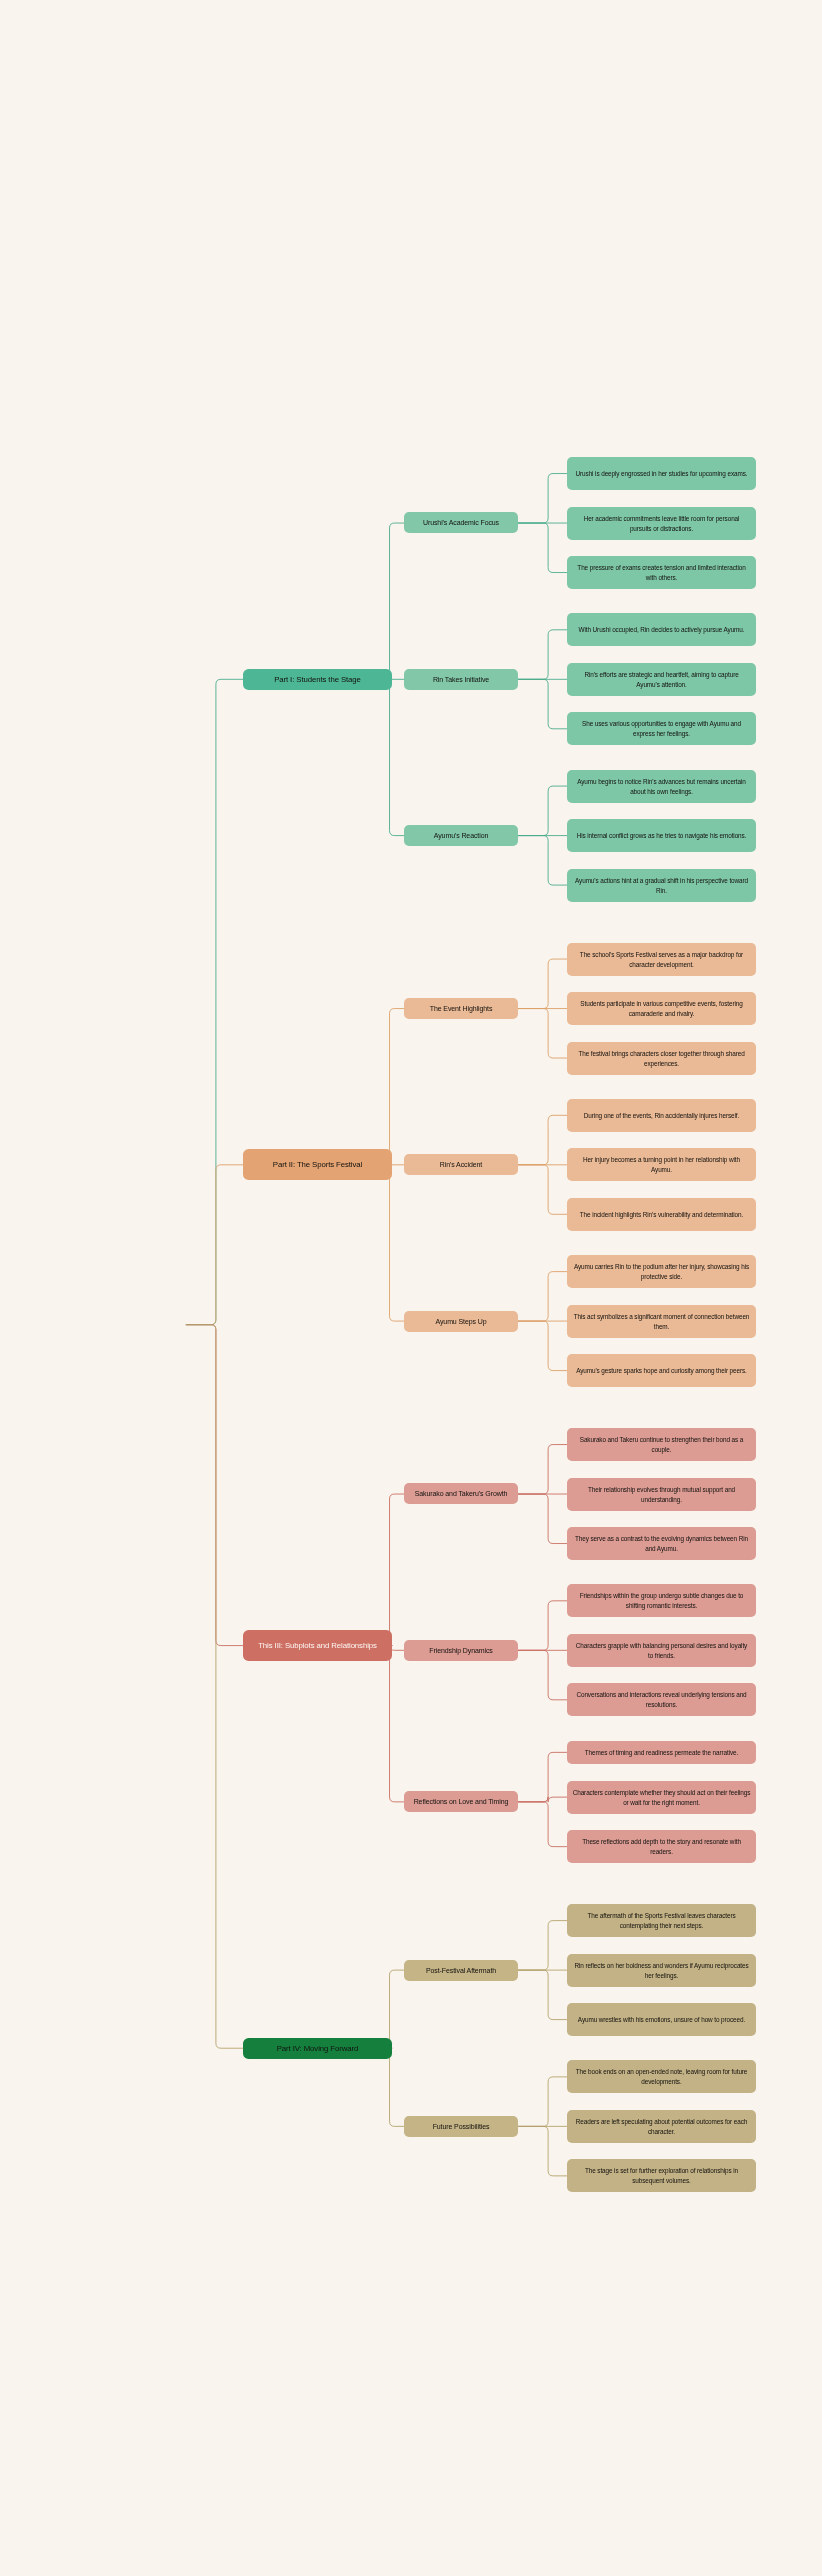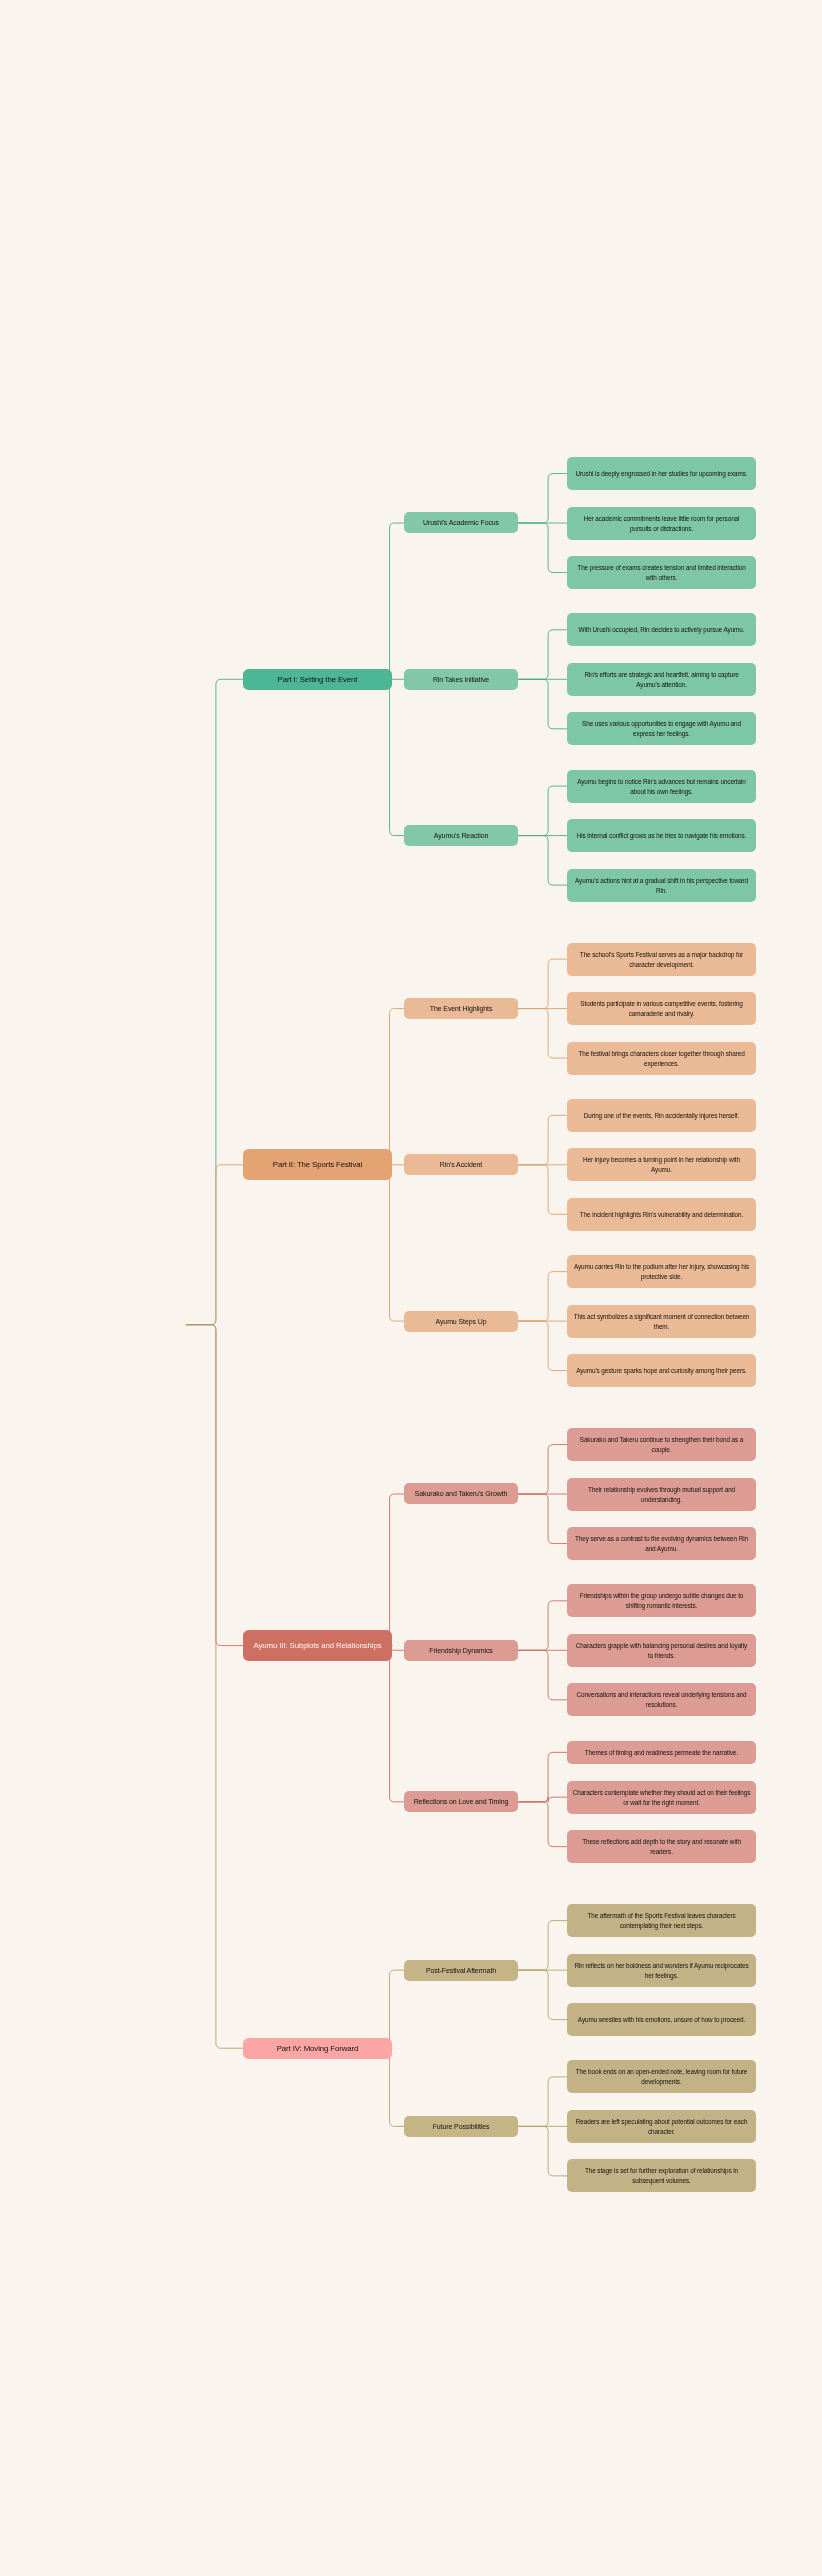--- a/index.html
+++ b/index.html
@@ -37,21 +37,21 @@
   .node.root {
     background: #aec7a7;
     font-size: 9.5px;
     border-radius: 6.1px;
   }
   
   .n-l1 { font-size: 7.8px; border-radius: 5.6px; }
   .n-l1.c-green  { background: #4db694; }
   .n-l1.c-orange { background: #e3a372; }
   .n-l1.c-red    { background: #ce6f64; color: #fdf7f2; }
-  .n-l1.c-tan    { background: #fca5a5; }
+  .n-l1.c-tan    { background: #15803d; }
   
   .n-l2 { font-size: 7px; }
   .n-l2.c-green  { background: #82c8a8; }
   .n-l2.c-orange { background: #eab995; }
   .n-l2.c-red    { background: #dc9b93; }
   .n-l2.c-tan    { background: #c5b486; }
   
   .n-l3 { font-size: 6.4px; }
   .n-l3.c-green  { background: #7ec7a6; }
   .n-l3.c-orange { background: #eab995; }
@@ -105,21 +105,21 @@
       <path d="M 334 2382 H 379 Q 388 2382 388 2391 V 3674 Q 388 3683 397 3683 H 437" fill="none" stroke="#b5a26c" stroke-width="1.6"></path>
       <path d="M 705 3683 H 691 Q 700 3683 700 3674 V 3551.5 Q 700 3542.5 709 3542.5 H 726" fill="none" stroke="#b5a26c" stroke-width="1.6"></path>
       <path d="M 931 3542.5 H 976 Q 985 3542.5 985 3533.5 V 3462.5 Q 985 3453.5 994 3453.5 H 1020" fill="none" stroke="#b5a26c" stroke-width="1.6"></path>
       <path d="M 931 3542.5 L 1020 3542.5" fill="none" stroke="#b5a26c" stroke-width="1.6"></path>
       <path d="M 931 3542.5 H 976 Q 985 3542.5 985 3551.5 V 3622.5 Q 985 3631.5 994 3631.5 H 1020" fill="none" stroke="#b5a26c" stroke-width="1.6"></path>
       <path d="M 705 3683 H 691 Q 700 3683 700 3692 V 3814.5 Q 700 3823.5 709 3823.5 H 726" fill="none" stroke="#b5a26c" stroke-width="1.6"></path>
       <path d="M 931 3823.5 H 976 Q 985 3823.5 985 3814.5 V 3743.5 Q 985 3734.5 994 3734.5 H 1020" fill="none" stroke="#b5a26c" stroke-width="1.6"></path>
       <path d="M 931 3823.5 L 1020 3823.5" fill="none" stroke="#b5a26c" stroke-width="1.6"></path>
       <path d="M 931 3823.5 H 976 Q 985 3823.5 985 3832.5 V 3903.5 Q 985 3912.5 994 3912.5 H 1020" fill="none" stroke="#b5a26c" stroke-width="1.6"></path>
     </svg>
-    <div class="node n-l1 c-green" style="left: 243px; top: 669px; width: 149px; height: 21px;">Part I: Setting the Event</div>
+    <div class="node n-l1 c-green" style="left: 243px; top: 669px; width: 149px; height: 21px;">Part I: Students the Stage</div>
     <div class="node n-l2 c-green" style="left: 404px; top: 512px; width: 114px; height: 21px;">Urushi's Academic Focus</div>
     <div class="node n-l3 c-green" style="left: 567px; top: 457px; width: 189px; height: 33px;">Urushi is deeply engrossed in her studies for upcoming exams.</div>
     <div class="node n-l3 c-green" style="left: 567px; top: 507px; width: 189px; height: 33px;">Her academic commitments leave little room for personal pursuits or distractions.</div>
     <div class="node n-l3 c-green" style="left: 567px; top: 556px; width: 189px; height: 33px;">The pressure of exams creates tension and limited interaction with others.</div>
     <div class="node n-l2 c-green" style="left: 404px; top: 669px; width: 114px; height: 21px;">Rin Takes Initiative</div>
     <div class="node n-l3 c-green" style="left: 567px; top: 613px; width: 189px; height: 33px;">With Urushi occupied, Rin decides to actively pursue Ayumu.</div>
     <div class="node n-l3 c-green" style="left: 567px; top: 663px; width: 189px; height: 33px;">Rin's efforts are strategic and heartfelt, aiming to capture Ayumu's attention.</div>
     <div class="node n-l3 c-green" style="left: 567px; top: 712px; width: 189px; height: 33px;">She uses various opportunities to engage with Ayumu and express her feelings.</div>
     <div class="node n-l2 c-green" style="left: 404px; top: 825px; width: 114px; height: 21px;">Ayumu's Reaction</div>
     <div class="node n-l3 c-green" style="left: 567px; top: 770px; width: 189px; height: 33px;">Ayumu begins to notice Rin's advances but remains uncertain about his own feelings.</div>
@@ -131,21 +131,21 @@
     <div class="node n-l3 c-orange" style="left: 567px; top: 992px; width: 189px; height: 33px;">Students participate in various competitive events, fostering camaraderie and rivalry.</div>
     <div class="node n-l3 c-orange" style="left: 567px; top: 1042px; width: 189px; height: 33px;">The festival brings characters closer together through shared experiences.</div>
     <div class="node n-l2 c-orange" style="left: 404px; top: 1154px; width: 114px; height: 21px;">Rin's Accident</div>
     <div class="node n-l3 c-orange" style="left: 567px; top: 1099px; width: 189px; height: 33px;">During one of the events, Rin accidentally injures herself.</div>
     <div class="node n-l3 c-orange" style="left: 567px; top: 1148px; width: 189px; height: 33px;">Her injury becomes a turning point in her relationship with Ayumu.</div>
     <div class="node n-l3 c-orange" style="left: 567px; top: 1198px; width: 189px; height: 33px;">The incident highlights Rin's vulnerability and determination.</div>
     <div class="node n-l2 c-orange" style="left: 404px; top: 1311px; width: 114px; height: 21px;">Ayumu Steps Up</div>
     <div class="node n-l3 c-orange" style="left: 567px; top: 1255px; width: 189px; height: 33px;">Ayumu carries Rin to the podium after her injury, showcasing his protective side.</div>
     <div class="node n-l3 c-orange" style="left: 567px; top: 1305px; width: 189px; height: 33px;">This act symbolizes a significant moment of connection between them.</div>
     <div class="node n-l3 c-orange" style="left: 567px; top: 1354px; width: 189px; height: 33px;">Ayumu's gesture sparks hope and curiosity among their peers.</div>
-    <div class="node n-l1 c-red" style="left: 243px; top: 1630px; width: 149px; height: 31px;">Ayumu III: Subplots and Relationships</div>
+    <div class="node n-l1 c-red" style="left: 243px; top: 1630px; width: 149px; height: 31px;">This III: Subplots and Relationships</div>
     <div class="node n-l2 c-red" style="left: 404px; top: 1483px; width: 114px; height: 21px;">Sakurako and Takeru's Growth</div>
     <div class="node n-l3 c-red" style="left: 567px; top: 1428px; width: 189px; height: 33px;">Sakurako and Takeru continue to strengthen their bond as a couple.</div>
     <div class="node n-l3 c-red" style="left: 567px; top: 1478px; width: 189px; height: 33px;">Their relationship evolves through mutual support and understanding.</div>
     <div class="node n-l3 c-red" style="left: 567px; top: 1527px; width: 189px; height: 33px;">They serve as a contrast to the evolving dynamics between Rin and Ayumu.</div>
     <div class="node n-l2 c-red" style="left: 404px; top: 1640px; width: 114px; height: 21px;">Friendship Dynamics</div>
     <div class="node n-l3 c-red" style="left: 567px; top: 1584px; width: 189px; height: 33px;">Friendships within the group undergo subtle changes due to shifting romantic interests.</div>
     <div class="node n-l3 c-red" style="left: 567px; top: 1634px; width: 189px; height: 33px;">Characters grapple with balancing personal desires and loyalty to friends.</div>
     <div class="node n-l3 c-red" style="left: 567px; top: 1683px; width: 189px; height: 33px;">Conversations and interactions reveal underlying tensions and resolutions.</div>
     <div class="node n-l2 c-red" style="left: 404px; top: 1791px; width: 114px; height: 21px;">Reflections on Love and Timing</div>
     <div class="node n-l3 c-red" style="left: 567px; top: 1741px; width: 189px; height: 23.4px;">Themes of timing and readiness permeate the narrative.</div>

